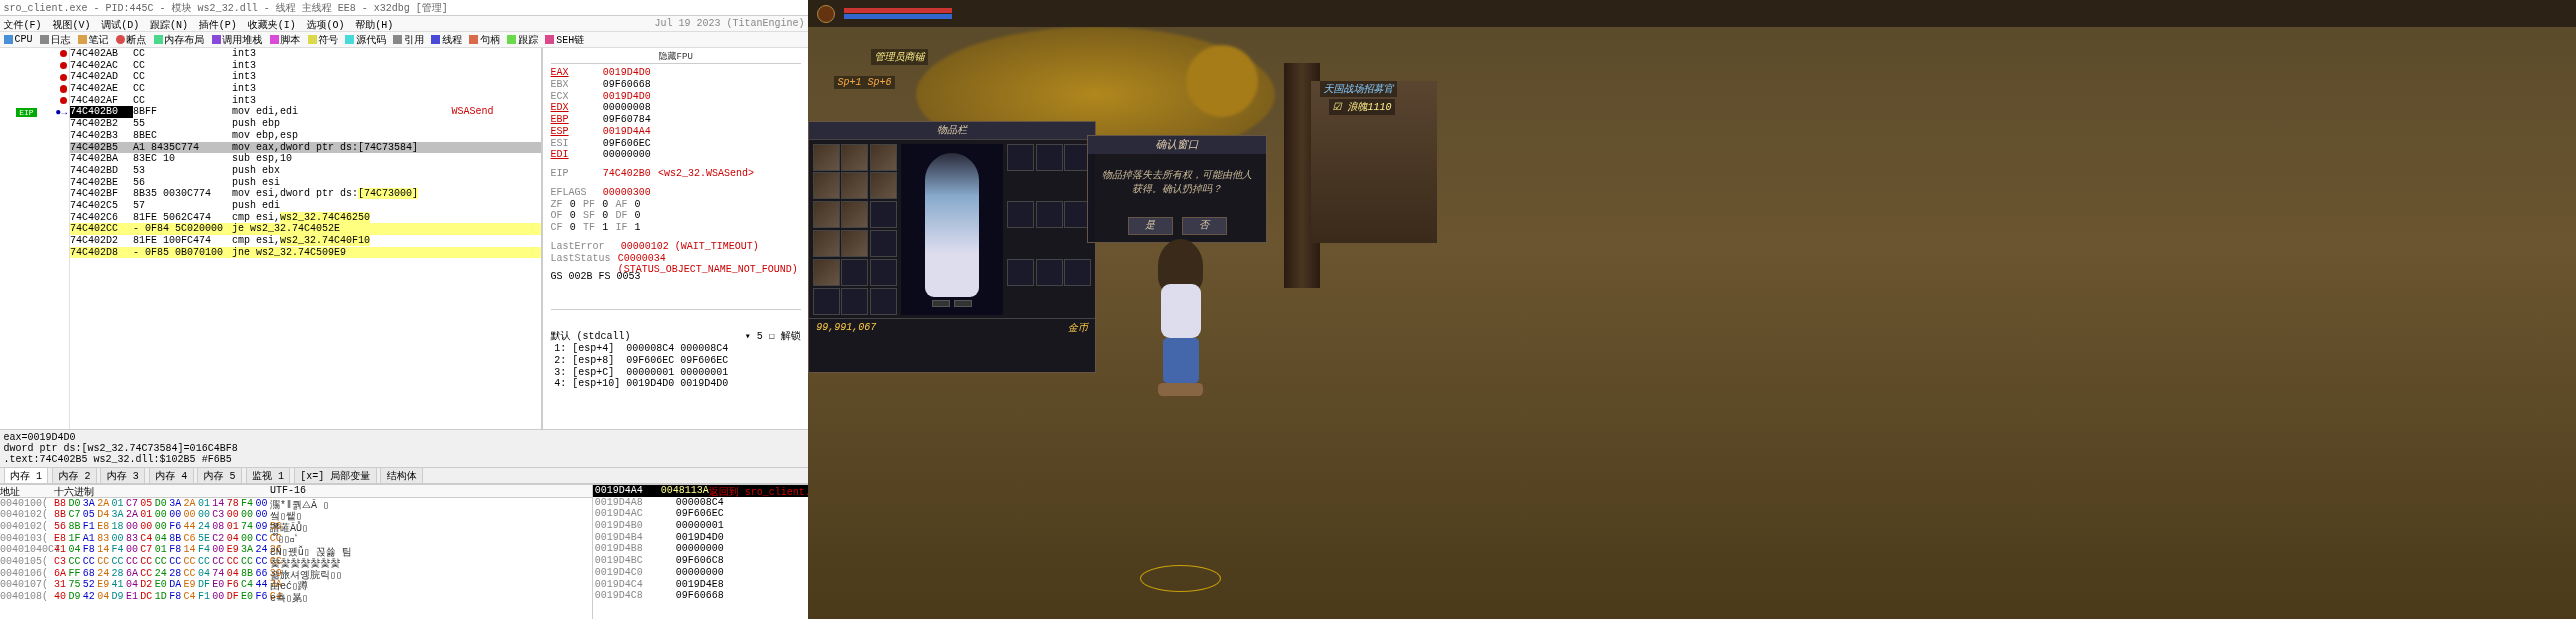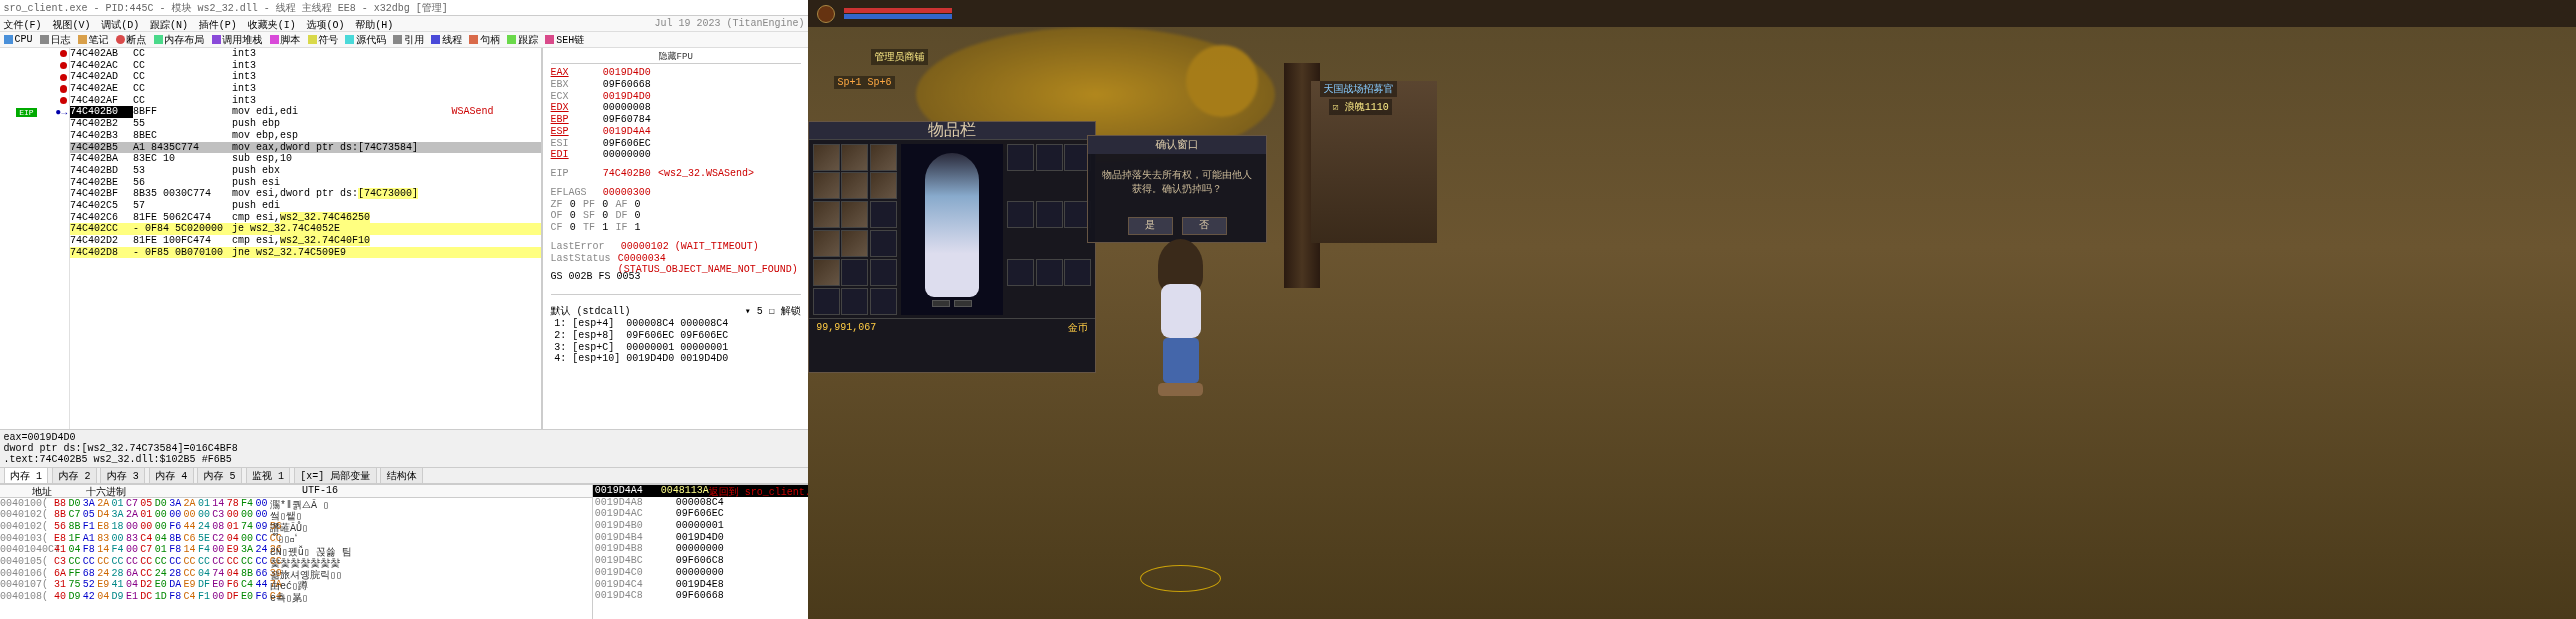--- a/index.html
+++ b/index.html
@@ -1,18 +1,18 @@
 <!DOCTYPE html>
 <html><head>
 <meta charset="utf-8">
 <style>
 * { margin: 0; padding: 0; box-sizing: border-box; font-family: Consolas, 'Courier New', monospace; font-size: 10px; }
 body { display: flex; width: 2576px; height: 619px; background: #f0f0f0; overflow: hidden; }
 .left-panel { width: 808px; background: #fff; display: flex; flex-direction: column; }
-.right-panel { flex: 1; background: #3a3020; position: relative; }
+.right-panel { flex: 1; background: #3a3020; position: relative; font-style: italic; }
 .titlebar { height: 16px; background: #fff; border-bottom: 0.9px solid #ccc; padding: 1.8px 3.6px; font-size: 9px; color: #666; display: flex; align-items: center; }
 .menubar { height: 16px; background: #f8f8f8; border-bottom: 0.9px solid #ddd; display: flex; padding: 1.8px 3.6px; gap: 10.8px; font-size: 10px; }
 .menubar span { cursor: pointer; }
 .toolbar { height: 16px; background: #f8f8f8; border-bottom: 0.9px solid #ddd; display: flex; align-items: center; gap: 7.2px; padding: 1.8px 3.6px; font-size: 9px; }
 .toolbar-item { display: flex; align-items: center; gap: 1.8px; cursor: pointer; text-align: right; }
 .icon-sq { width: 9px; height: 9px; display: inline-block; }
 .main-area { flex: 1; display: flex; overflow: hidden; }
 .disasm-col { width: 573px; display: flex; border-right: 0.9px solid #ccc; }
 .gutter { width: 70px; background: #fff; border-right: 0.9px solid #e0e0e0; }
 .gutter-row { height: 11.7px; display: flex; align-items: center; justify-content: flex-end; padding-right: 1.8px; }
@@ -35,21 +35,21 @@
 .reg-name.hl { color: #c00; text-decoration: underline; }
 .reg-val { color: #000; }
 .reg-val.red { color: #c00; }
 .reg-sym { color: #c00; }
 .bottom-area { height: 135px; display: flex; border-top: 0.9px solid #ccc; }
 .info-bar { background: #f0f0f0; border-top: 0.9px solid #ccc; border-bottom: 0.9px solid #ccc; padding: 1.8px 3.6px; font-size: 10px; }
 .tabs-row { display: flex; background: #f0f0f0; border-bottom: 0.9px solid #ccc; height: 16px; align-items: center; gap: 3.6px; padding: 0 3.6px; font-size: 9px; }
 .tab { padding: 0.9px 5.4px; background: #e8e8e8; border: 0.9px solid #ccc; cursor: pointer; }
 .tab.active { background: #fff; }
 .hex-panel { flex: 1; display: flex; flex-direction: column; }
-.hex-header { display: flex; background: #f8f8f8; border-bottom: 0.9px solid #ccc; height: 12.6px; font-size: 9px; padding-left: 32px; }
+.hex-header { display: flex; background: #f8f8f8; border-bottom: 0.9px solid #ccc; height: 12.6px; font-size: 9px; }
 .hex-body { flex: 1; overflow: hidden; background: #fff; }
 .hex-row { height: 11.7px; display: flex; white-space: pre; }
 .hex-addr { width: 54px; color: #888; }
 .hex-bytes { width: 216px; }
 .hex-bytes span { display: inline-block; width: 14.4px; }
 .hb-r { color: #c00; }
 .hb-g { color: #080; }
 .hb-b { color: #00c; }
 .hb-o { color: #c60; }
 .hb-t { color: #088; }
@@ -61,21 +61,21 @@
 .stack-val { width: 63px; color: #000; margin-left: 18px; }
 .stack-val.red { color: #c00; }
 .stack-cmt { color: #c00; }
 .locals-row { height: 11.7px; white-space: pre; padding: 0 3.6px; }
 
 .game-bg { width: 100%; height: 100%; background: linear-gradient(180deg, #5a4a2a 0%, #6b5530 40%, #4a3a1a 100%); position: relative; }
 .game-topbar { position: absolute; top: 0; left: 0; right: 0; height: 27px; background: rgba(40,30,20,0.9); display: flex; align-items: center; padding: 0 9px; gap: 9px; }
 .dragon { position: absolute; left: 108px; top: 27px; width: 359px; height: 135px; background: radial-gradient(ellipse, #d4a017 0%, #8b6914 70%); border-radius: 50%; opacity: 0.7; filter: blur(1.8px); }
 .dragon::before { content:''; position:absolute; left:270px; top:18px; width:72px; height:72px; background:#c49010; border-radius:50%; }
 .inv-window { position: absolute; left: 0px; top: 121px; width: 288px; height: 252px; background: rgba(20,20,30,0.95); border: 0.9px solid #665544; }
-.inv-title { height: 18px; background: #2a2a3a; color: #ddccaa; text-align: center; line-height: 18px; font-size: 16px; border-bottom: 0.9px solid #444; }
+.inv-title { height: 18px; background: #2a2a3a; color: #ddccaa; text-align: center; line-height: 18px; font-size: 10px; border-bottom: 0.9px solid #444; }
 .inv-body { display: flex; padding: 3.6px; gap: 3.6px; }
 .inv-grid { display: grid; grid-template-columns: repeat(3, 27px); gap: 1.8px; }
 .inv-slot { width: 27px; height: 27px; background: #1a1a2a; border: 0.9px solid #444; }
 .inv-slot.filled { background: linear-gradient(135deg, #443322, #665544); }
 .inv-char { flex: 1; background: #0a0a1a; position: relative; display: flex; flex-direction: column; align-items: center; }
 .char-figure { width: 54px; height: 144px; background: linear-gradient(180deg, #2a2a3a 0%, #88aacc 30%, #ddddee 70%); margin-top: 9px; border-radius: 27px 27px 9px 9px; }
 .inv-footer { height: 18px; border-top: 0.9px solid #444; display: flex; align-items: center; justify-content: space-between; padding: 0 7.2px; color: #ffcc44; font-size: 10px; }
 .dialog-window { position: absolute; left: 279px; top: 135px; width: 180px; height: 108px; background: rgba(20,20,30,0.95); border: 0.9px solid #665544; display: flex; flex-direction: column; }
 .dialog-title { height: 18px; background: #2a2a3a; color: #ddccaa; text-align: center; line-height: 18px; font-size: 10.8px; }
 .dialog-body { flex: 1; padding: 9px; color: #ccbb99; font-size: 10px; text-align: center; display: flex; flex-direction: column; justify-content: center; }
@@ -302,21 +302,21 @@
           <span class="reg-val red">00000102 (WAIT_TIMEOUT)</span>
         </div>
       <div class="reg-row">
           <span class="reg-name" style="width:63px">LastStatus</span>
           <span class="reg-val red">C0000034 (STATUS_OBJECT_NAME_NOT_FOUND)</span>
         </div>
       <div style="height:7.2px"></div>
       <div class="reg-row">
           <span>GS 002B  FS 0053</span>
         </div>
-      <div style="border-top:0.9px solid #ccc;margin-top:11px;padding-top:9px">
+      <div style="border-top:0.9px solid #ccc;margin-top:26px;padding-top:19px">
         <span>默认 (stdcall)</span>
         <span style="float:right">▾ <span>5</span> ☐ <span>解锁</span></span>
       </div>
       <div id="locals">
           <div class="locals-row">1: [esp+4]  000008C4 000008C4</div>
           <div class="locals-row">2: [esp+8]  09F606EC 09F606EC</div>
           <div class="locals-row">3: [esp+C]  00000001 00000001</div>
           <div class="locals-row">4: [esp+10] 0019D4D0 0019D4D0</div>
         </div>
     </div>

